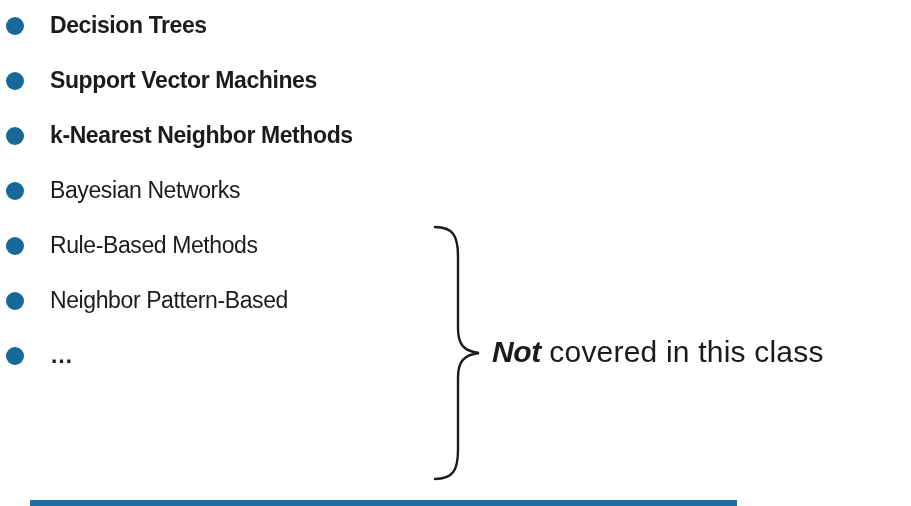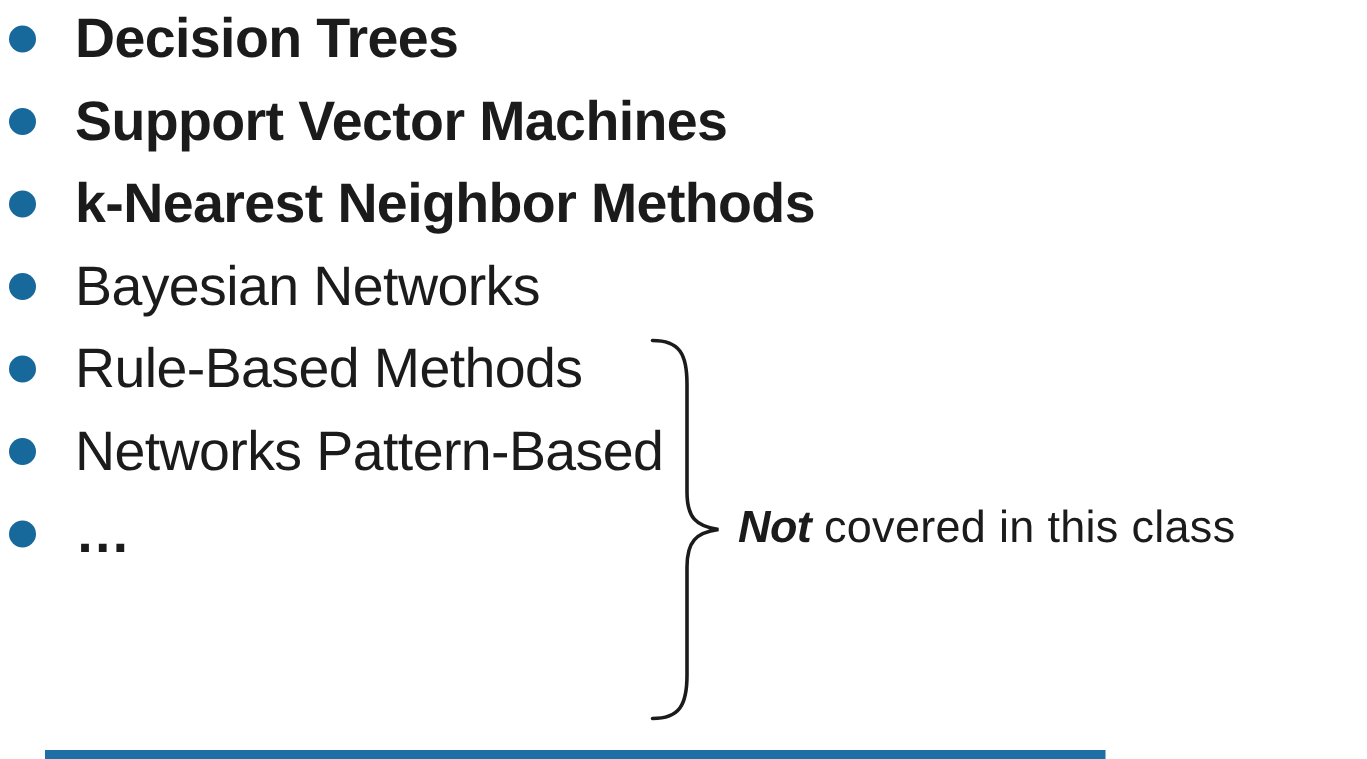--- a/index.html
+++ b/index.html
@@ -31,21 +31,21 @@
   .bullet {
     flex: none;
     width: 18px;
     height: 18px;
     border-radius: 50%;
     background: var(--bullet-color, #17689B);
     margin-left: 6px;
     margin-right: 26px;
   }
   .item-label {
-    font-size: 37px;
+    font-size: 23px;
     letter-spacing: -0.4px;
     white-space: nowrap;
   }
   li.bold .item-label {
     font-weight: 700;
   }
   .brace {
     position: absolute;
     left: 431px;
     top: 224px;
@@ -94,21 +94,21 @@
   <li>
     <span class="bullet"></span>
     <span class="item-label">Bayesian Networks</span>
   </li>
   <li>
     <span class="bullet"></span>
     <span class="item-label">Rule-Based Methods</span>
   </li>
   <li>
     <span class="bullet"></span>
-    <span class="item-label">Networks Pattern-Based</span>
+    <span class="item-label">Neighbor Pattern-Based</span>
   </li>
   <li class="bold">
     <span class="bullet"></span>
     <span class="item-label">…</span>
   </li>
 </ul>
 
 <svg class="brace" viewBox="0 0 52 258" fill="none" xmlns="http://www.w3.org/2000/svg">
   <path d="M4,3 C22,3 27,12 27,32 L27,104 C27,121 33,127 48,129
            C33,131 27,137 27,154 L27,226 C27,246 22,255 4,255" stroke="#1b1b1b" stroke-width="2.4" stroke-linecap="round" fill="none"></path>

